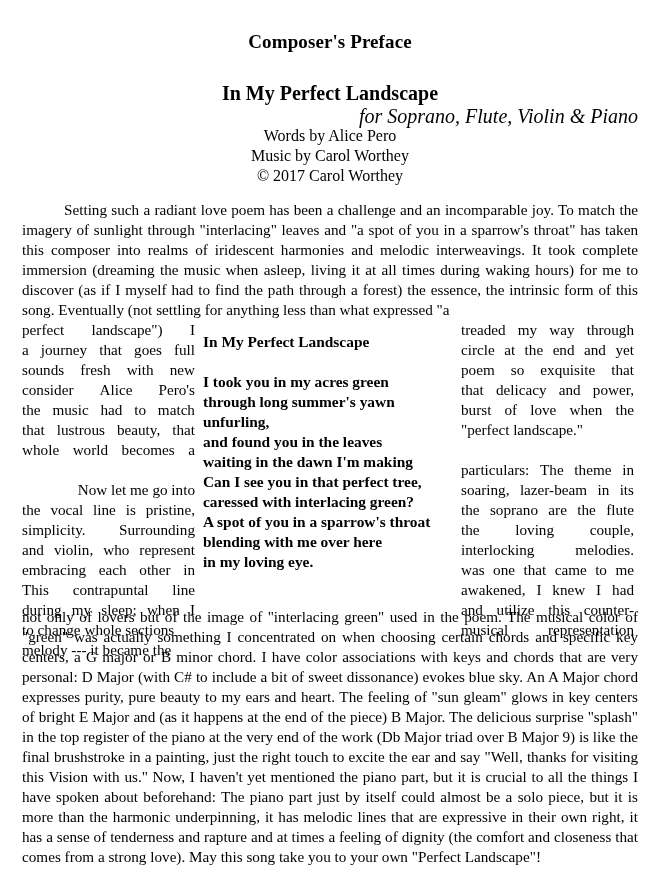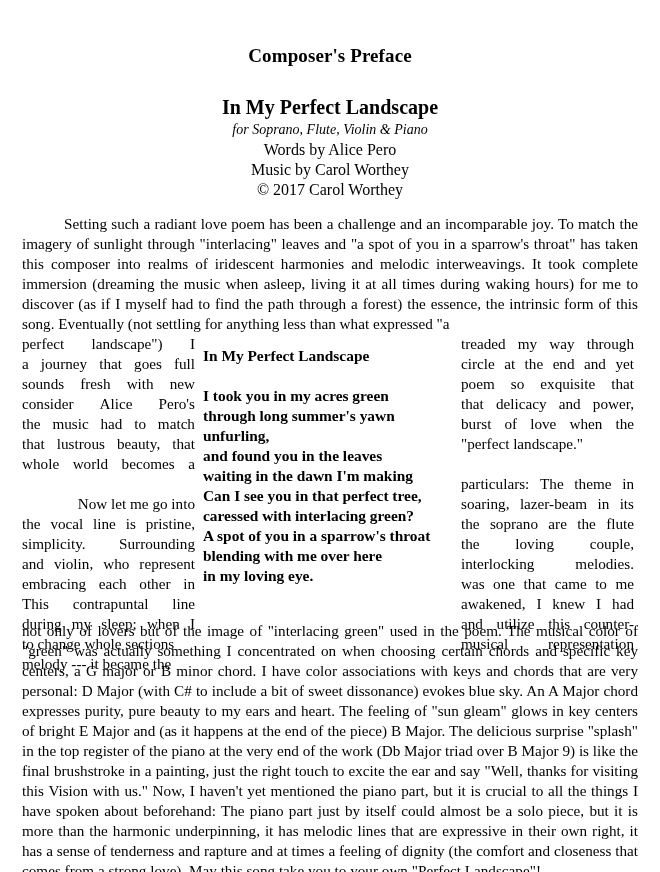--- a/index.html
+++ b/index.html
@@ -12,21 +12,21 @@
     height: 872px;
     font-family: "Liberation Serif", "DejaVu Serif", serif;
     color: #000000;
     overflow: hidden;
   }
   .page {
     position: relative;
     width: 660px;
     height: 872px;
     box-sizing: border-box;
-    padding: 18px 22px;
+    padding: 4px 22px;
   }
 
   
   .doc-title {
     text-align: center;
     font-weight: bold;
     font-size: 19px;
     line-height: 20px;
     margin: 0;
     padding-top: 28px;
@@ -34,23 +34,23 @@
   }
   .work-title {
     text-align: center;
     font-weight: bold;
     font-size: 20px;
     line-height: 22px;
     margin: 0;
     padding-top: 30px;
   }
   .subtitle-italic {
-    text-align: center;
+    text-align: right;
     font-style: italic;
-    font-size: 14px;
+    font-size: 20px;
     line-height: 20px;
     margin: 0;
     padding-top: 2px;
   }
   .credit {
     text-align: center;
     font-size: 16px;
     line-height: 20px;
     margin: 0;
   }

